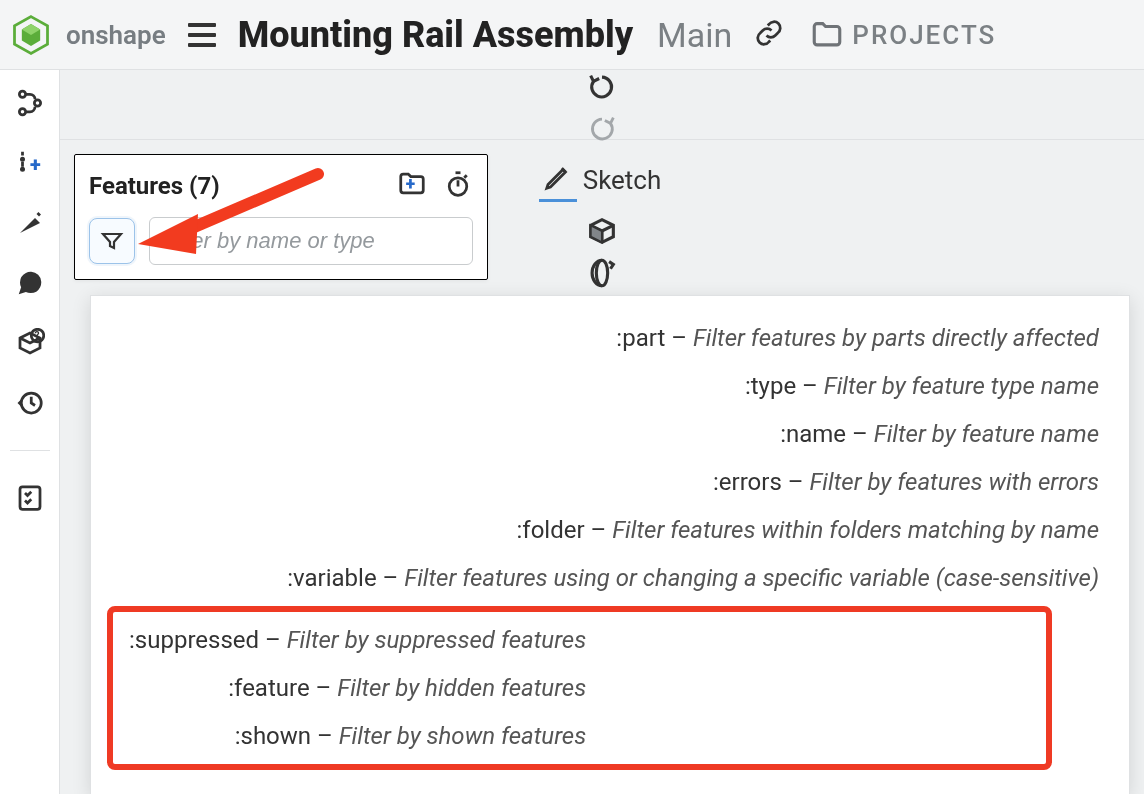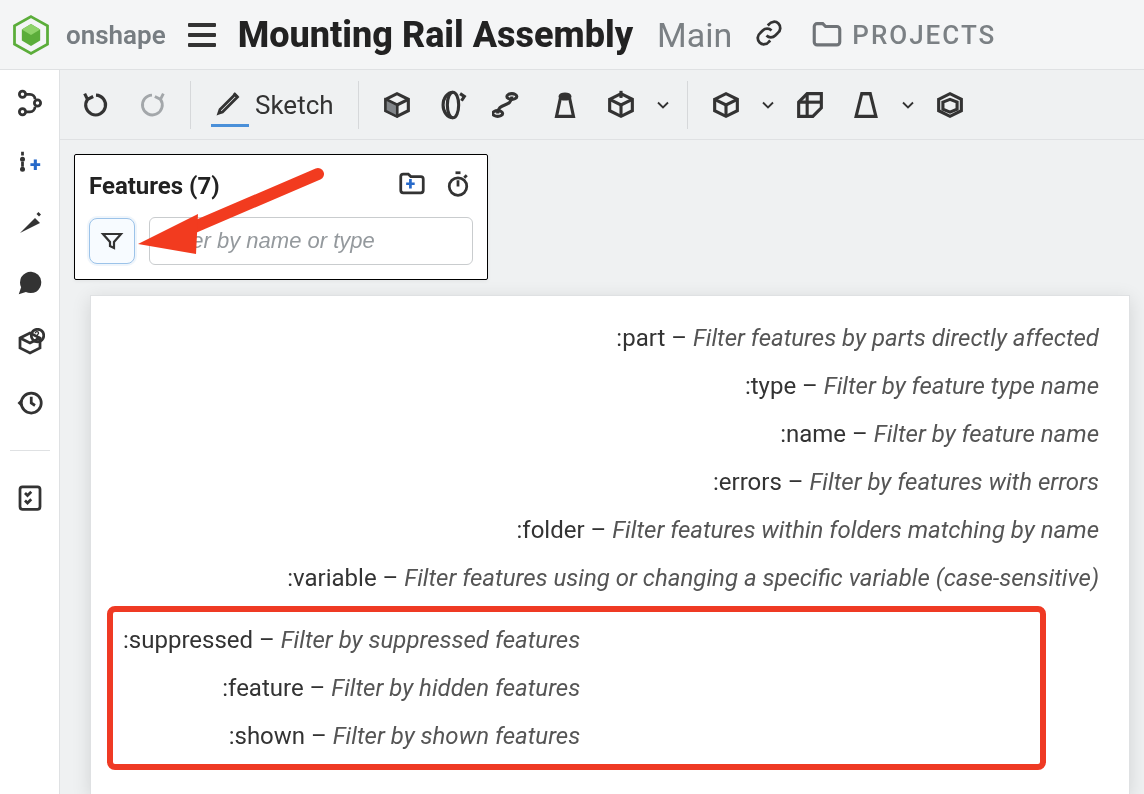--- a/index.html
+++ b/index.html
@@ -10,21 +10,21 @@
   .brand { font-size:26px; letter-spacing:0; color:#777d82; font-weight:600;text-align:center; }
   .hamburger { width:28px; height:24px; display:flex; flex-direction:column; justify-content:space-between; margin-left:10px; margin-right:6px; }
   .hamburger span { display:block; height:4px; background:#333; border-radius:1px; }
   .doc-title { font-size:36px; font-weight:800; color:#222; margin-left:4px; }
   .branch-label { font-size:34px; color:#7b8084; margin-left:12px; font-weight:400; }
   .link-icon { margin-left:10px; }
   .folder-crumb { display:flex; align-items:center; gap:8px; margin-left:14px;justify-content:center; }
   .folder-crumb .proj-text { font-size:26px; letter-spacing:2px; color:#7b8084; font-weight:500; }
 
   
-  .toolbar { display:flex; align-items:center; height:70px; padding:0 12px 0 72px; gap:8px; border-bottom:1px solid #dfe1e3; background:#eff1f2; }
+  .toolbar { display:flex; align-items:center; height:70px; padding:0 12px 0 72px; gap:8px; border-bottom:1px solid #dfe1e3; background:#eff1f2;flex-direction:column; }
   .tb-btn { width:48px; height:48px; display:flex; align-items:center; justify-content:center; border-radius:6px; }
   .tb-btn svg { width:34px; height:34px; }
   .tb-divider { width:1px; height:48px; background:#d6d8da; margin:0 6px; }
   .sketch-btn { display:flex; align-items:center; gap:10px; font-size:26px; font-weight:400; color:#333; padding:0 10px; height:48px; }
   .sketch-btn .pencil { position:relative; }
   .sketch-btn .pencil::after { content:""; display:block; position:absolute; left:-4px; right:-4px; bottom:-4px; height:3px; background:#4a90d9; }
   .chev { width:20px; height:20px; }
 
   
   .sidebar { position:absolute; top:70px; left:0; width:60px; bottom:0; background:#fff; border-right:1px solid #dfe1e3; display:flex; flex-direction:column; align-items:center; padding-top:16px; gap:26px; }
@@ -39,21 +39,21 @@
   .fp-filterrow { display:flex; align-items:center; gap:14px; margin-top:14px; }
   .filter-toggle { width:46px; height:46px; border:1px solid #9cc3e9; border-radius:8px; background:#f7fbff; display:flex; align-items:center; justify-content:center; box-shadow:0 0 0 2px rgba(120,170,220,.12); }
   .filter-input { flex:1; height:48px; border:1px solid #c9ccce; border-radius:6px; padding:0 12px; font-size:22px; color:#333; font-style:italic; }
   .filter-input::placeholder { color:#94999d; font-style:italic; }
 
   
   .filter-popup { position:absolute; top:295px; left:90px; right:auto; width:1040px; max-width:1040px; background:#fff; border:1px solid #dfe1e3; box-shadow:0 4px 18px rgba(0,0,0,.12); padding:18px 30px 24px 30px;text-align:right; }
   .flt-line { font-size:24px; color:#333; padding:10px 0; }
   .flt-line .kw { font-style:normal; }
   .flt-line .desc { font-style:italic; color:#555; }
-  .highlight-box { border:6px solid #ef3a24; border-radius:8px; padding:4px 460px 4px 10px; margin-left:-14px; margin-top:4px; width: fit-content; }
+  .highlight-box { border:6px solid #ef3a24; border-radius:8px; padding:4px 460px 4px 16px; margin-left:-14px; margin-top:4px; width: fit-content; }
   .highlight-box .flt-line { padding:10px 0; }
 
   
   .annot-arrow { position:absolute; top:164px; left:138px; width:190px; height:90px; pointer-events:none; }
 
   
   .stroke-dark { stroke:#333; fill:none; stroke-width:2.2; }
   .fill-dark { fill:#333; }
   .stroke-mid { stroke:#6f7377; fill:none; stroke-width:2.2; }
   .fill-mid { fill:#818589; }

